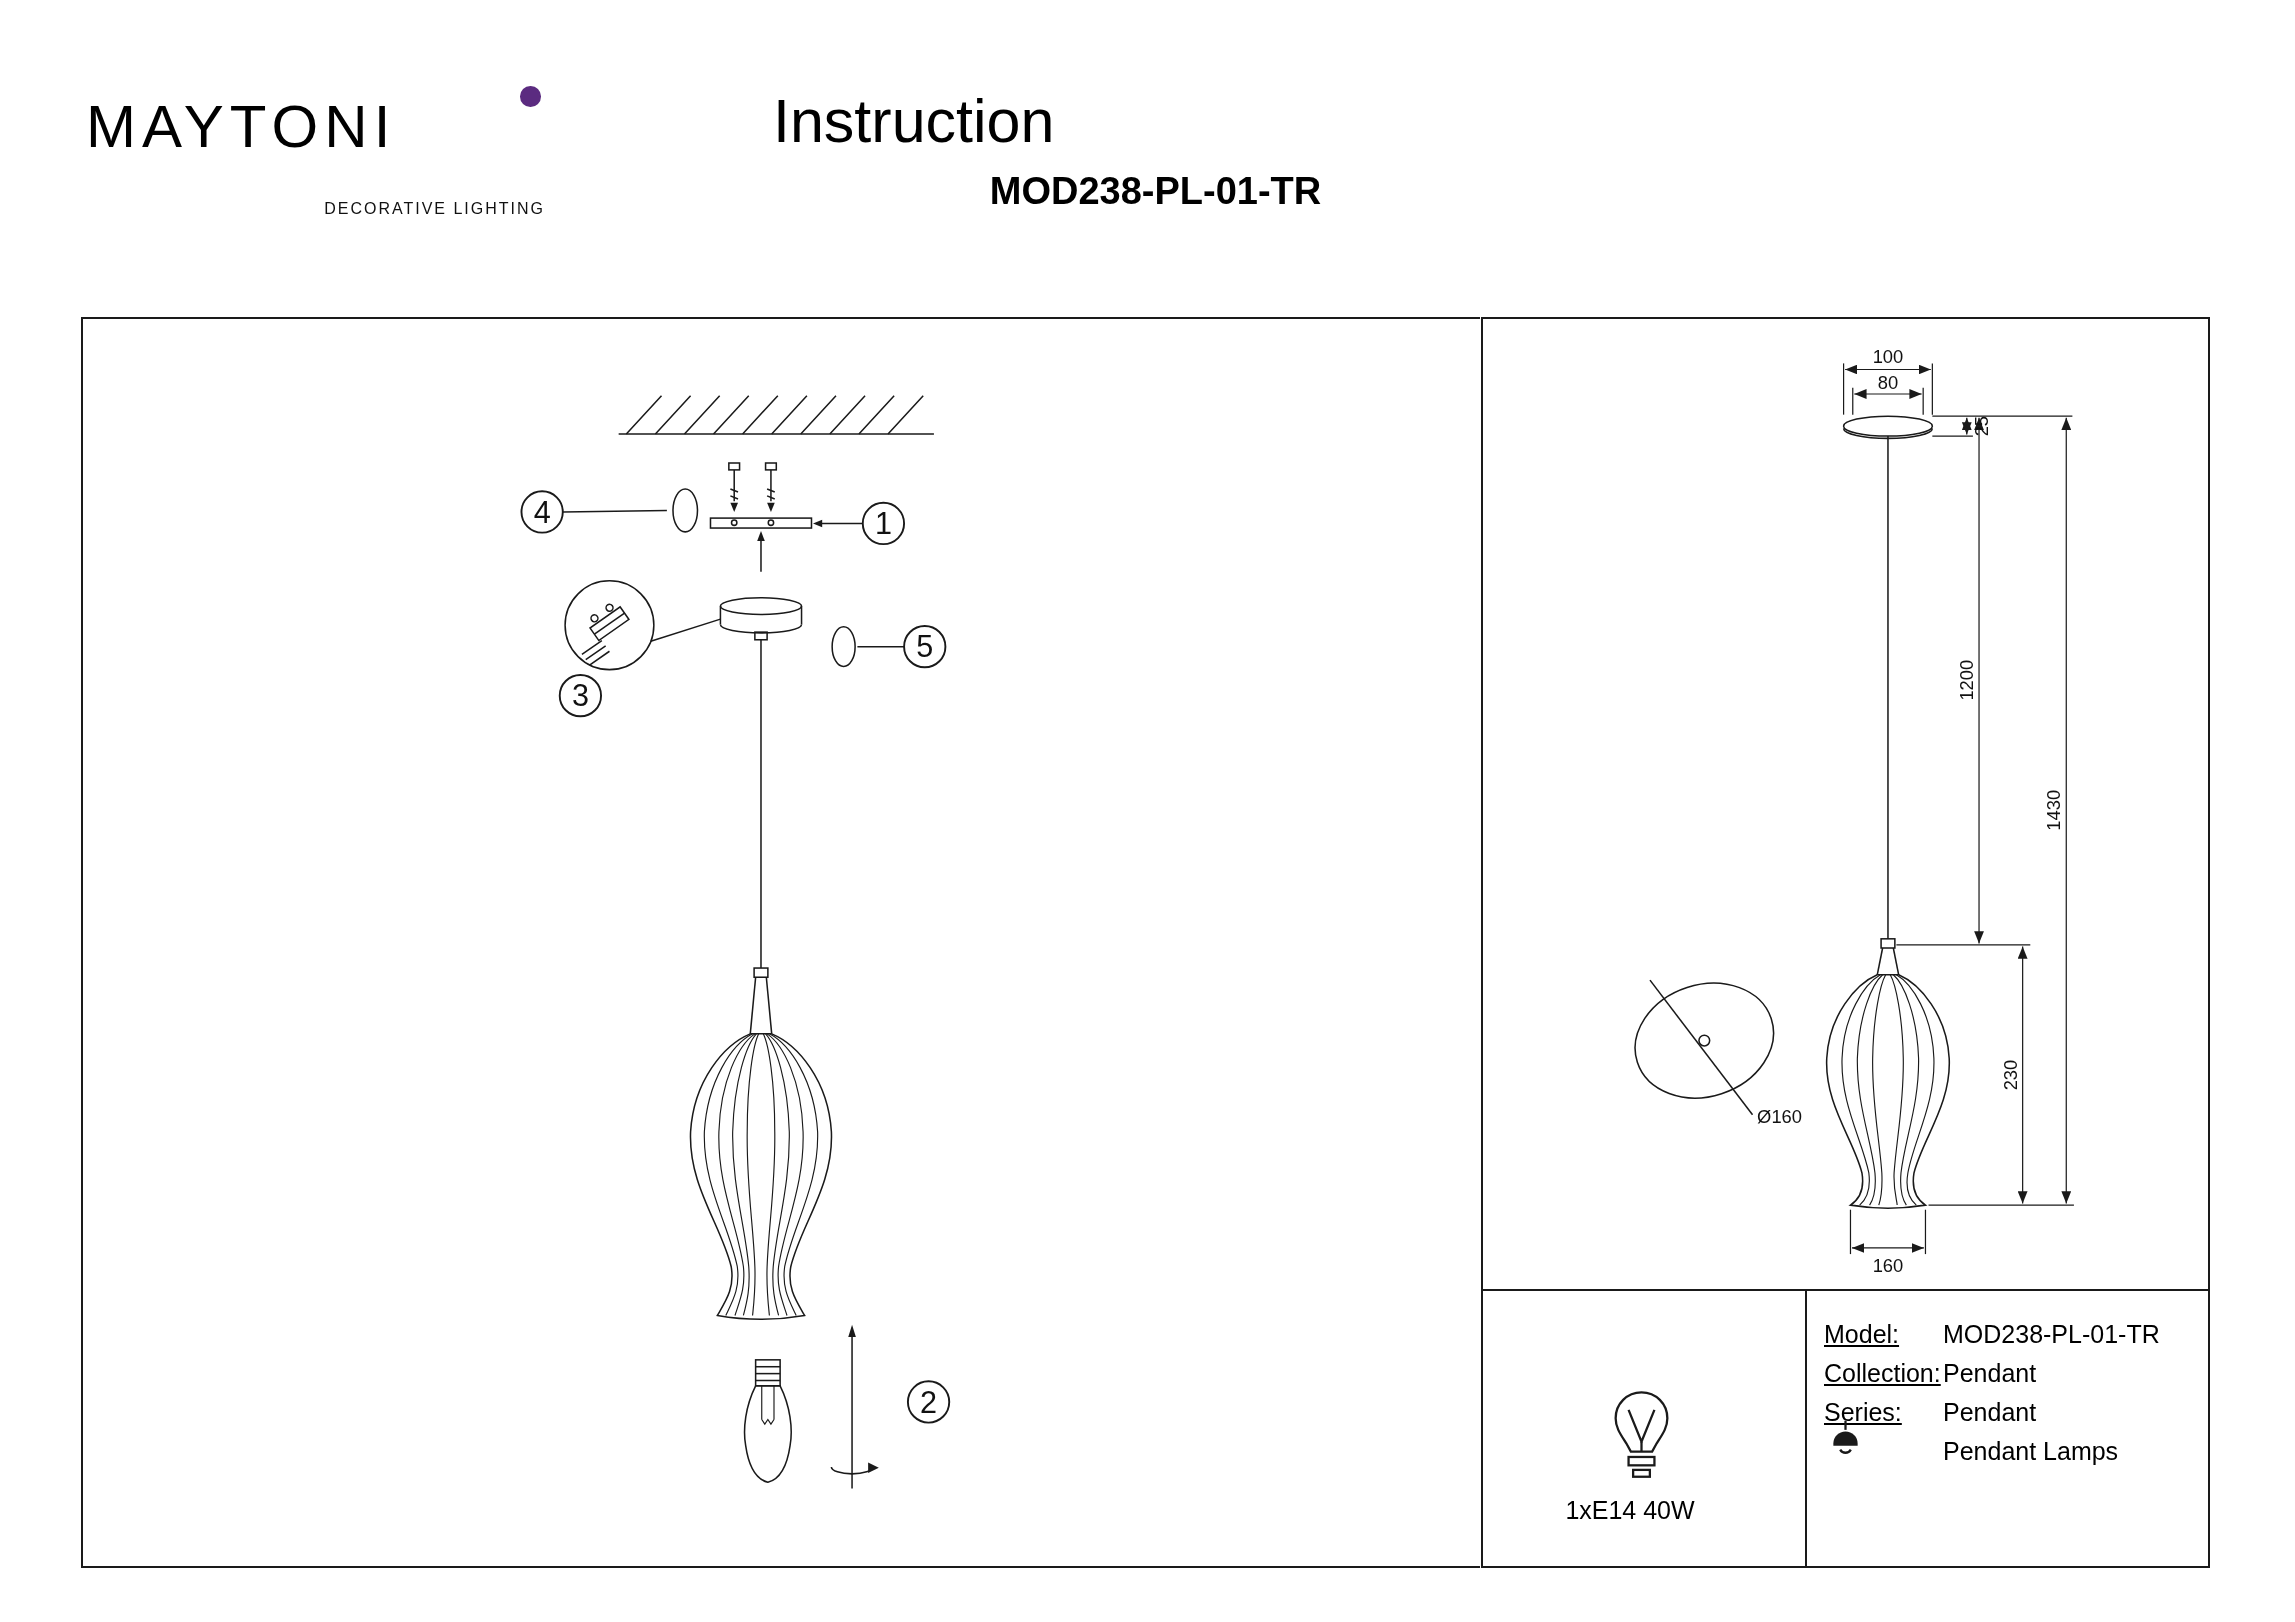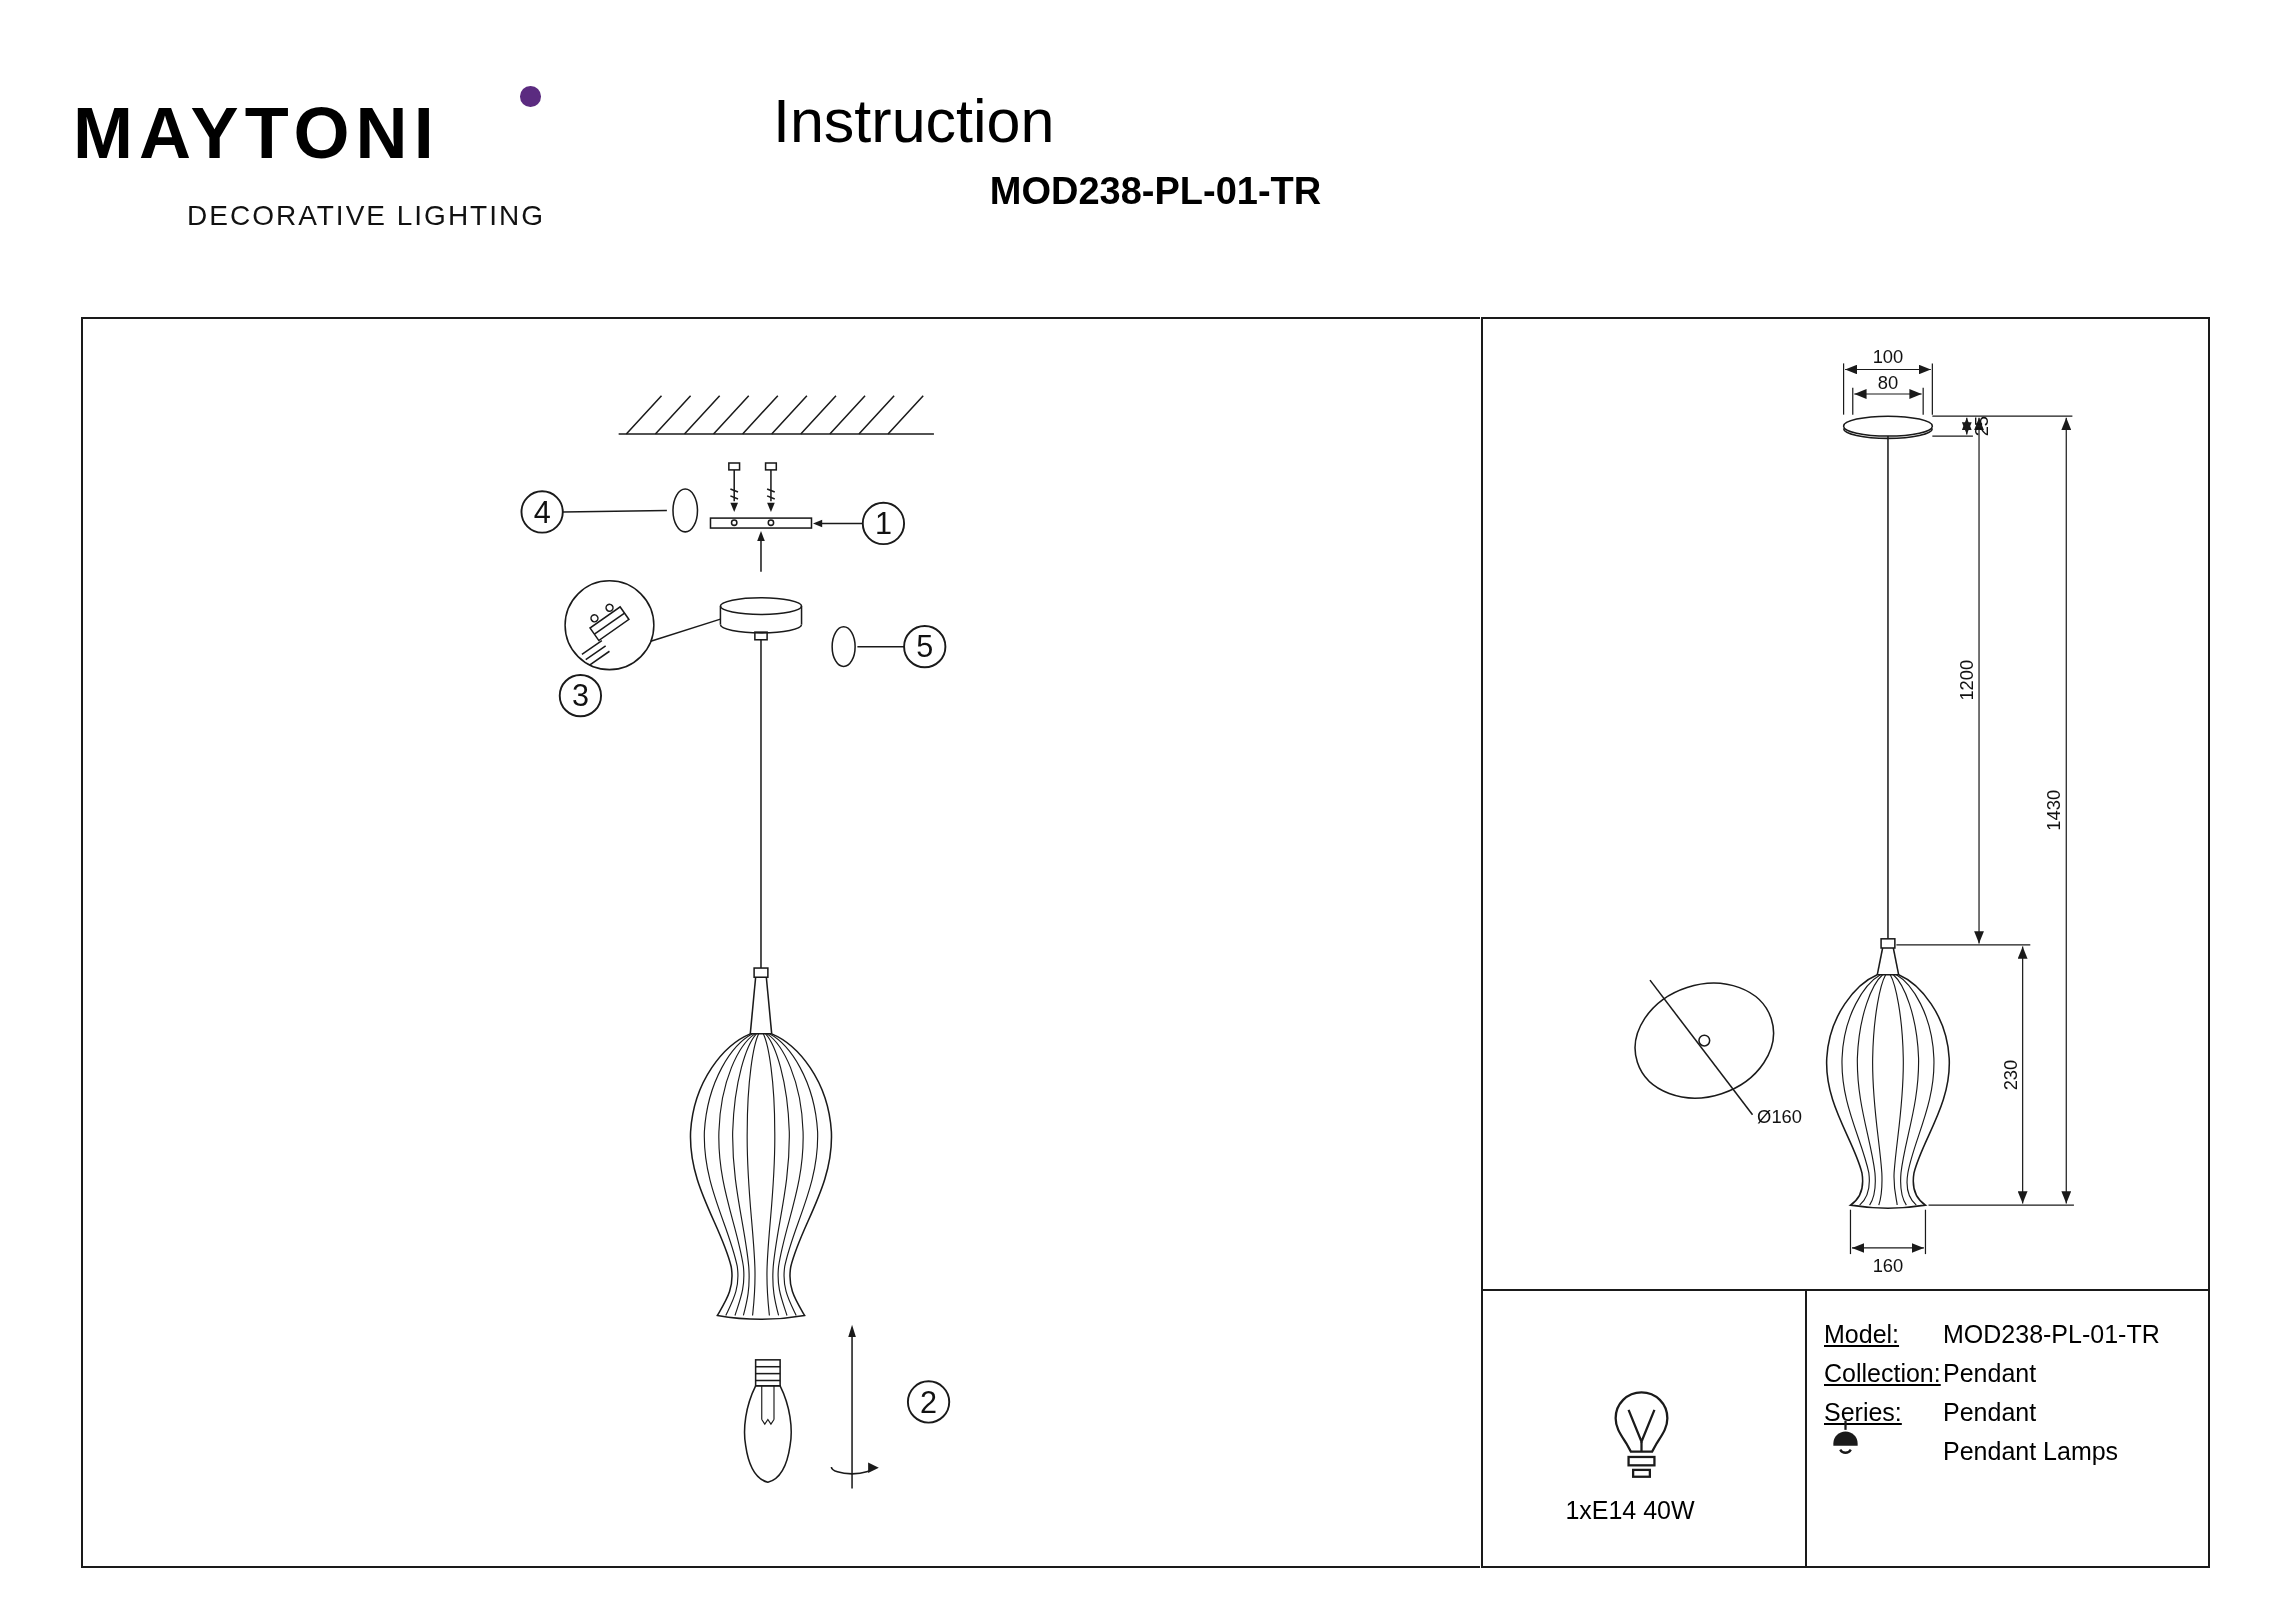--- a/index.html
+++ b/index.html
@@ -1,20 +1,20 @@
 <!DOCTYPE html>
 <html style="font-size:12.2px"><head>
 <meta charset="utf-8">
 <style>
   html,body{margin:0;padding:0;background:#fff;}
   body{position:relative;width:2295px;height:1623px;font-family:"Liberation Sans",sans-serif;color:#000;overflow:hidden;}
   
-  .brand{position:absolute;left:73px;top:92px;font-size:72px;font-weight:700;letter-spacing:6.1px;color:#000;white-space:nowrap;}
+  .brand{position:absolute;left:86px;top:92px;font-size:60px;font-weight:400;letter-spacing:6.1px;color:#000;white-space:nowrap;}
   .logo-dot{position:absolute;left:520px;top:86px;width:20.7px;height:20.7px;border-radius:50%;background:#5b2b80;}
-  .tagline{position:absolute;left:81px;top:200px;width:464px;text-align:right;font-size:28px;letter-spacing:2px;color:#111;white-space:nowrap;}
+  .tagline{position:absolute;left:81px;top:200px;width:464px;text-align:right;font-size:16px;letter-spacing:2px;color:#111;white-space:nowrap;}
   .title{position:absolute;left:773px;top:86px;width:765px;text-align:left;font-size:61px;font-weight:400;color:#000;}
   .model{position:absolute;left:773px;top:170px;width:765px;text-align:center;font-size:38px;font-weight:700;color:#000;}
   
   .panel{position:absolute;background:#fff;border:2.3px solid #1a1a1a;}
   .left-panel{left:81px;top:317px;width:1397px;height:1247px;border-right:none;}
   .right-panel{left:1481px;top:317px;width:725px;height:1247px;}
   .tline-h{position:absolute;left:0;top:970px;width:725px;height:2.3px;background:#1a1a1a;}
   .tline-v{position:absolute;left:322px;top:970px;width:2.3px;height:277px;background:#1a1a1a;}
   
   .bulb-label{position:absolute;left:0;top:1177px;width:294px;text-align:center;font-size:25px;color:#000;}

